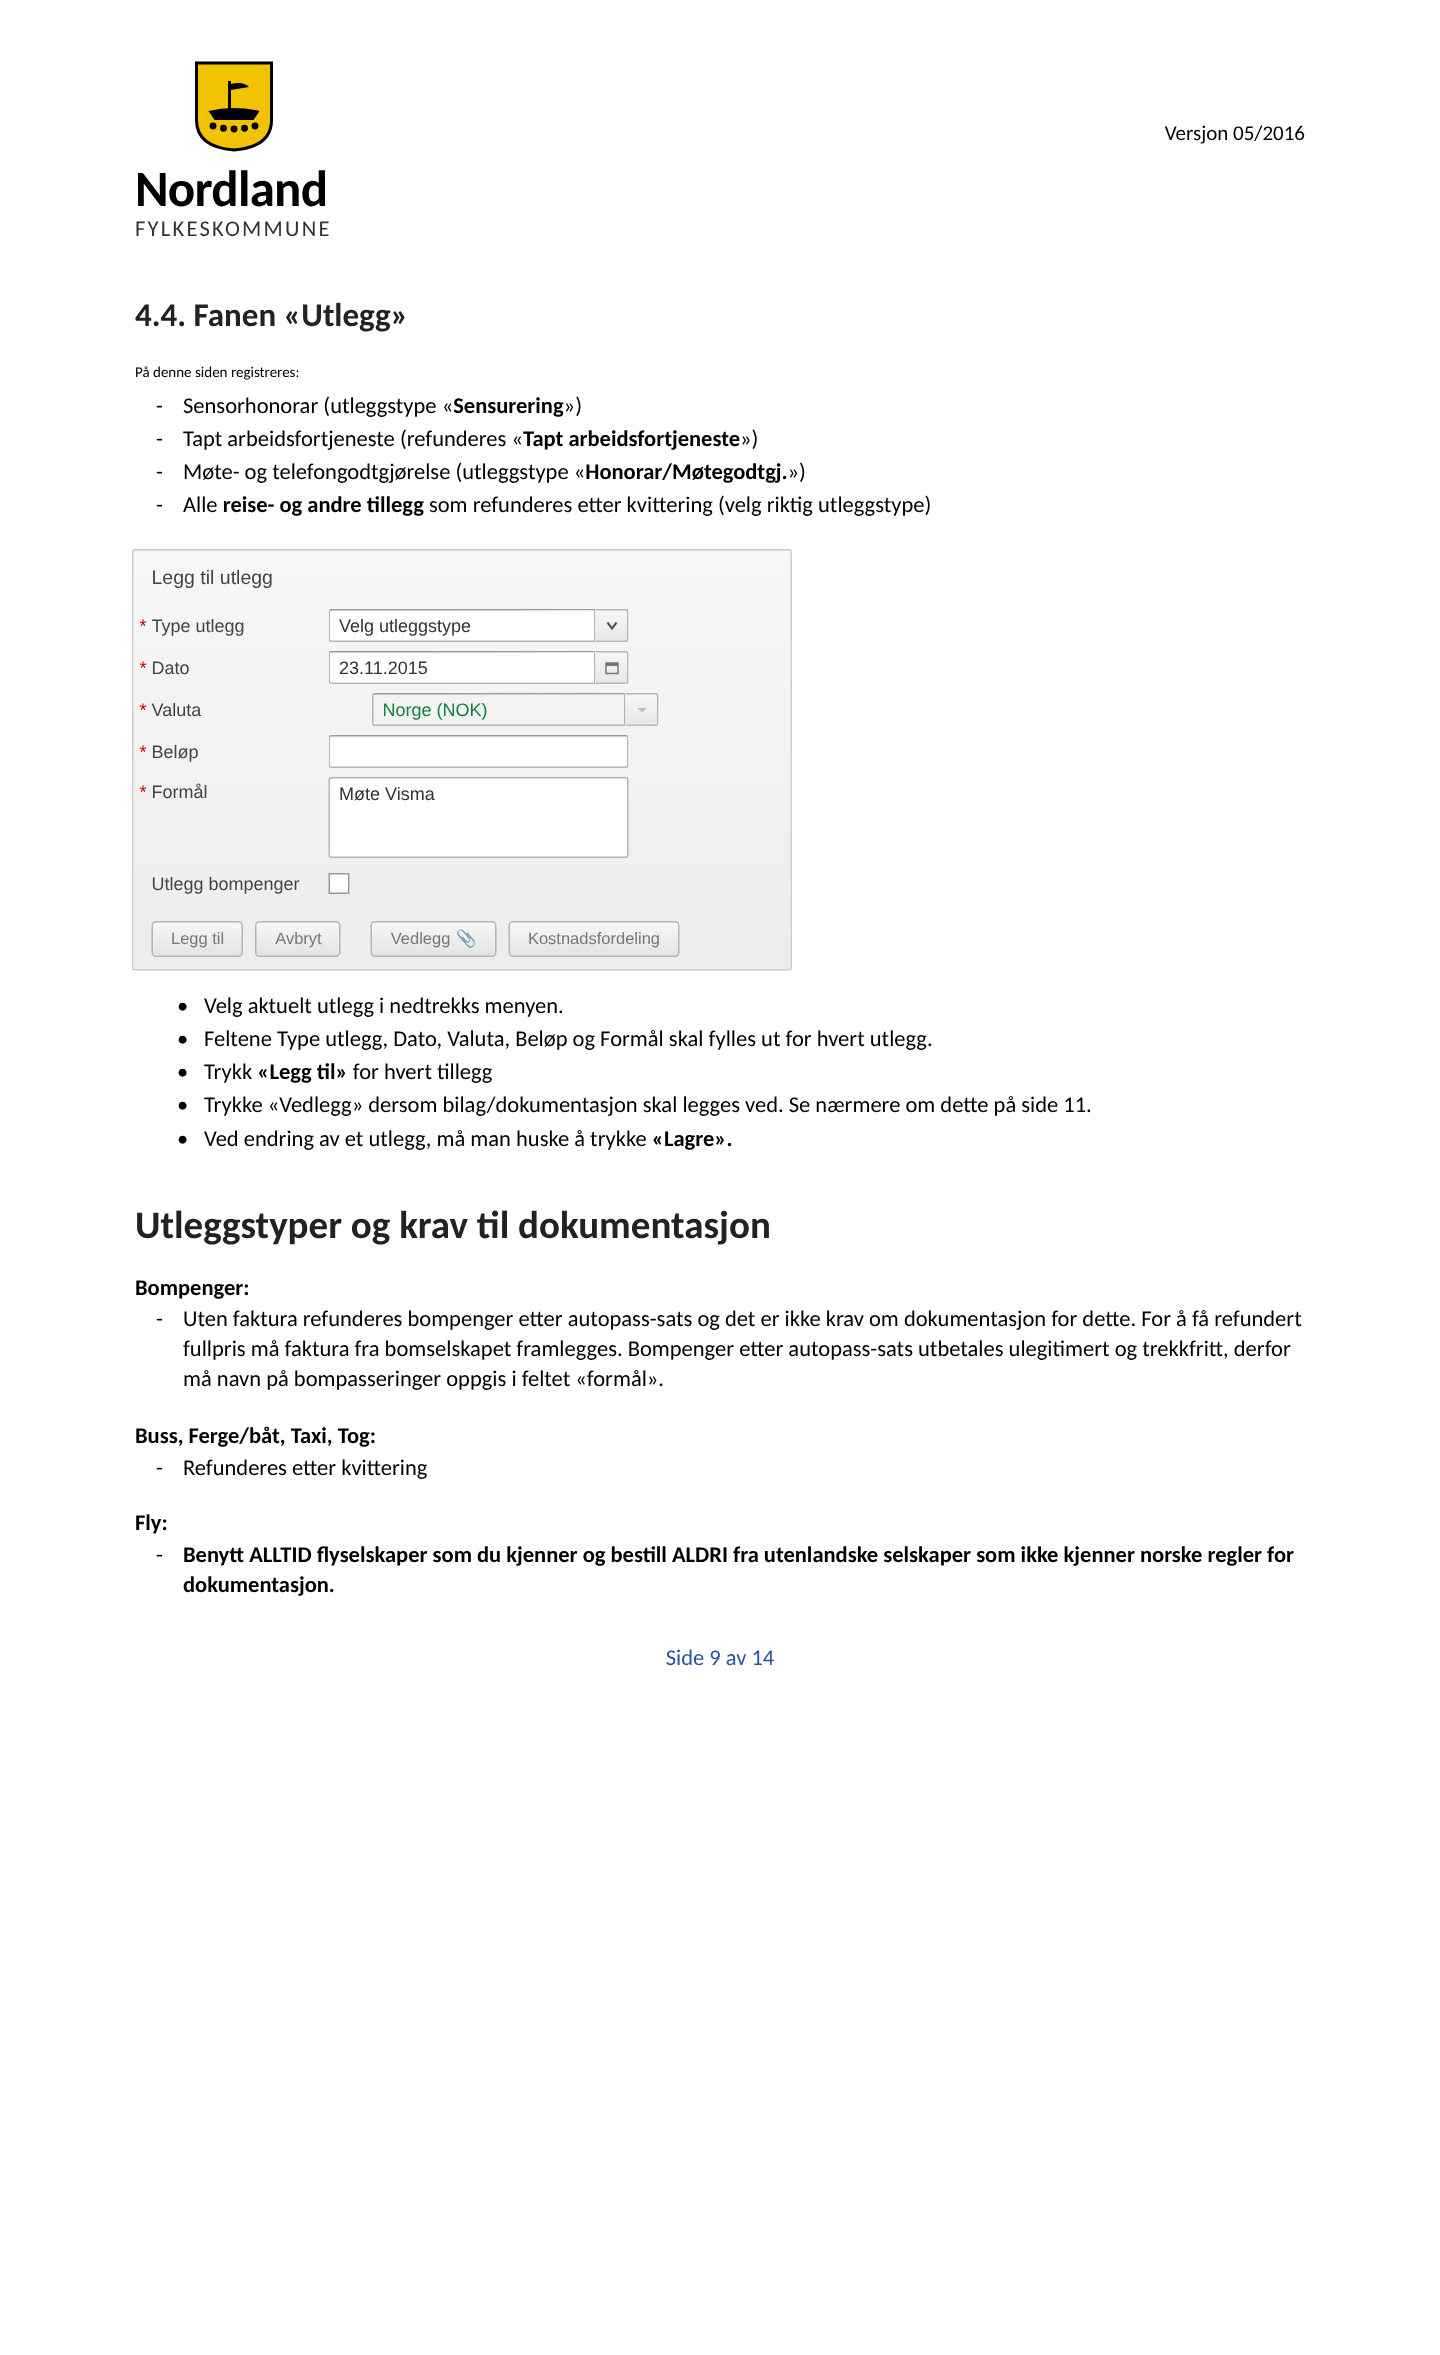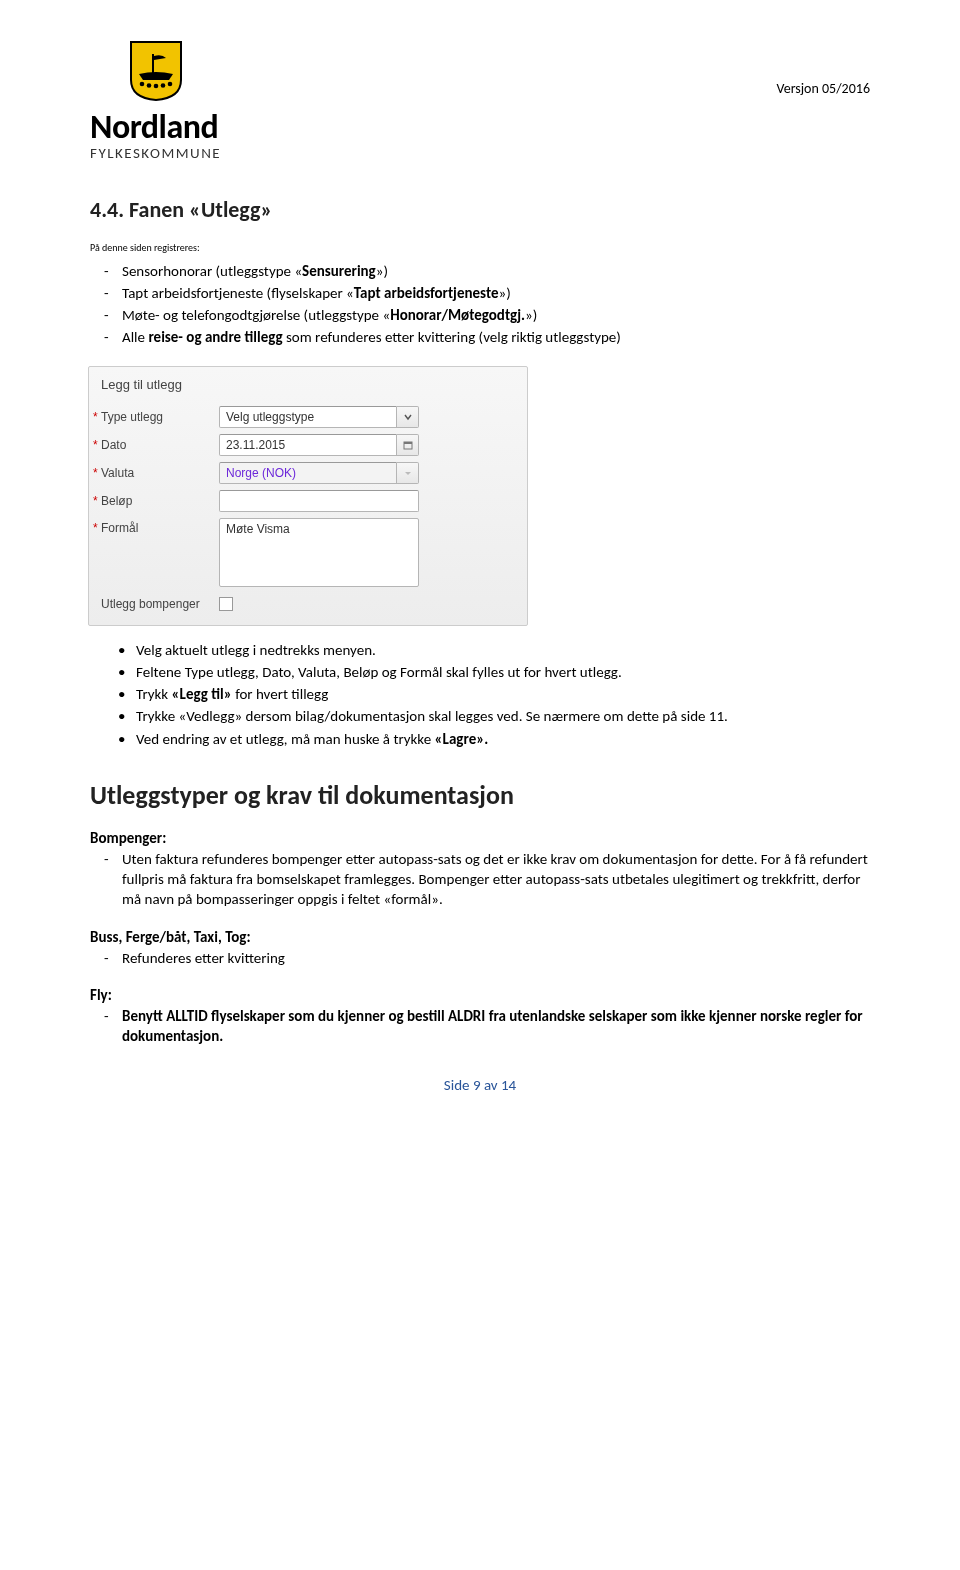--- a/index.html
+++ b/index.html
@@ -72,21 +72,21 @@
     border-left: 0;
     background: linear-gradient(#f7f7f7, #e7e7e7);
     border-top-right-radius: 2px;
     border-bottom-right-radius: 2px;
     font-size: 9px;
     color: #555;
   }
   .form-input.noright { border-top-right-radius: 0; border-bottom-right-radius: 0; }
   .formal-textarea {
     flex: 1;
-    height: 69px;
+    height: 54px;
     font-size: 12px;
     padding: 3px 6px;
     background: #fff;
     border: 1px solid #b5b5b5;
     border-radius: 2px;
     color: #333;
     resize: none;
     font-family: Arial, sans-serif;
   }
   .checkbox {
@@ -133,21 +133,21 @@
       </div>
     </div>
     <div class="version">Versjon 05/2016</div>
   </div>
 
   <h2 class="section-title">4.4.  Fanen «Utlegg»</h2>
   <p class="para">På denne siden registreres:</p>
 
   <ul class="dash">
     <li><span>Sensorhonorar (utleggstype «</span><span class="bold">Sensurering</span><span>»)</span></li>
-    <li><span>Tapt arbeidsfortjeneste (flyselskaper «</span><span class="bold">Tapt arbeidsfortjeneste</span><span>»)</span></li>
+    <li><span>Tapt arbeidsfortjeneste (refunderes «</span><span class="bold">Tapt arbeidsfortjeneste</span><span>»)</span></li>
     <li><span>Møte- og telefongodtgjørelse (utleggstype «</span><span class="bold">Honorar/Møtegodtgj.</span><span>»)</span></li>
     <li><span>Alle </span><span class="bold">reise- og andre tillegg</span><span> som refunderes etter kvittering (velg riktig utleggstype)</span></li>
   </ul>
 
   <div class="form-panel">
     <div class="panel-title">Legg til utlegg</div>
 
     <div class="form-row">
       <div class="form-label req">Type utlegg</div>
       <div class="form-input-wrap">
@@ -169,21 +169,21 @@
               <rect x="1" y="2" width="8" height="7" fill="none" stroke="#777"></rect>
               <rect x="1" y="2" width="8" height="2" fill="#777"></rect>
             </svg>
         </div>
       </div>
     </div>
 
     <div class="form-row">
       <div class="form-label req">Valuta</div>
       <div class="form-input-wrap">
-        <input class="form-input noright" readonly="" style="background: rgb(243, 243, 243); color: #6d28d9;" value="Norge (NOK)">
+        <input class="form-input noright" readonly="" style="background: rgb(243, 243, 243); color: #15803d; margin-left: 29px;" value="Norge (NOK)">
         <div class="input-btn" style="color:#bbb;">
           <svg width="8" height="8" viewBox="0 0 8 8">
               <path d="M1 3 L4 6 L7 3 Z" fill="#bbb"></path>
             </svg>
         </div>
       </div>
     </div>
 
     <div class="form-row">
       <div class="form-label req">Beløp</div>
@@ -197,20 +197,35 @@
       <div class="form-input-wrap">
         <textarea class="formal-textarea" style="">Møte Visma</textarea>
       </div>
     </div>
 
     <div class="form-row" style="margin-top:10px;">
       <div class="form-label">Utlegg bompenger</div>
       <div class="checkbox"></div>
     </div>
 
+    <div class="btn-row">
+      <button class="btn">
+          <span>Legg til</span>
+        </button>
+      <button class="btn">
+          <span>Avbryt</span>
+        </button>
+      <button class="btn" style="margin-left:12px;">
+          <span>Vedlegg</span>
+          <span class="clip-icon">📎</span>
+        </button>
+      <button class="btn">
+          <span>Kostnadsfordeling</span>
+        </button>
+    </div>
   </div>
 
   <ul class="dot">
     <li>Velg aktuelt utlegg i nedtrekks menyen.</li>
     <li>Feltene Type utlegg, Dato, Valuta, Beløp og Formål skal fylles ut for hvert utlegg.</li>
     <li>Trykk <span class="bold">«Legg til»</span> for hvert tillegg</li>
     <li>Trykke «Vedlegg» dersom bilag/dokumentasjon skal legges ved. Se nærmere om dette på side 11.</li>
     <li>Ved endring av et utlegg, må man huske å trykke <span class="bold">«Lagre».</span></li>
   </ul>
 

